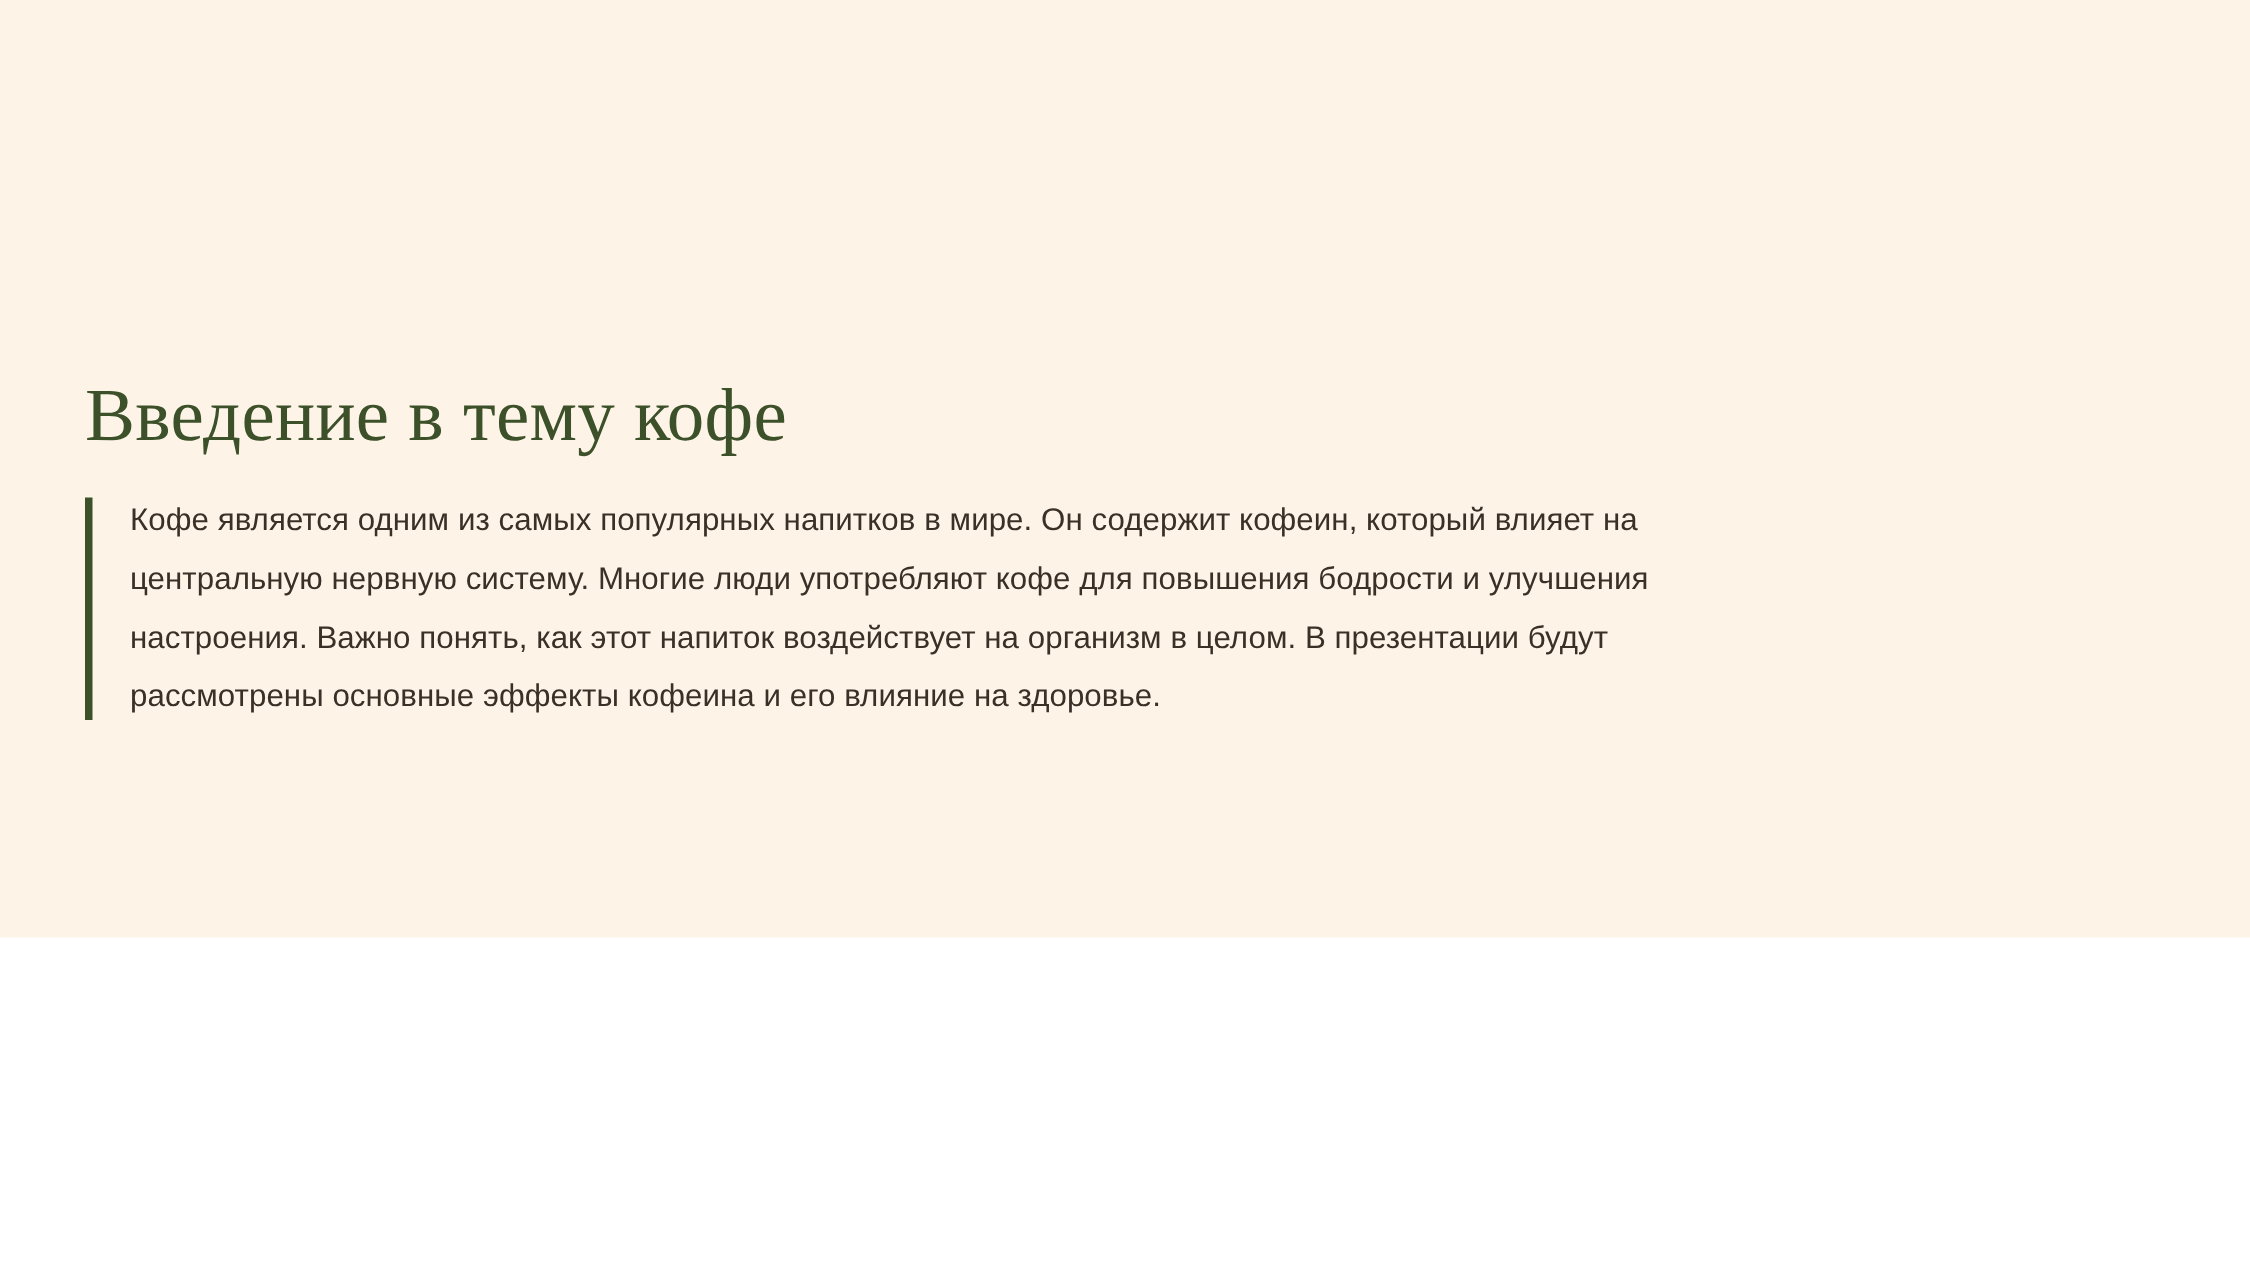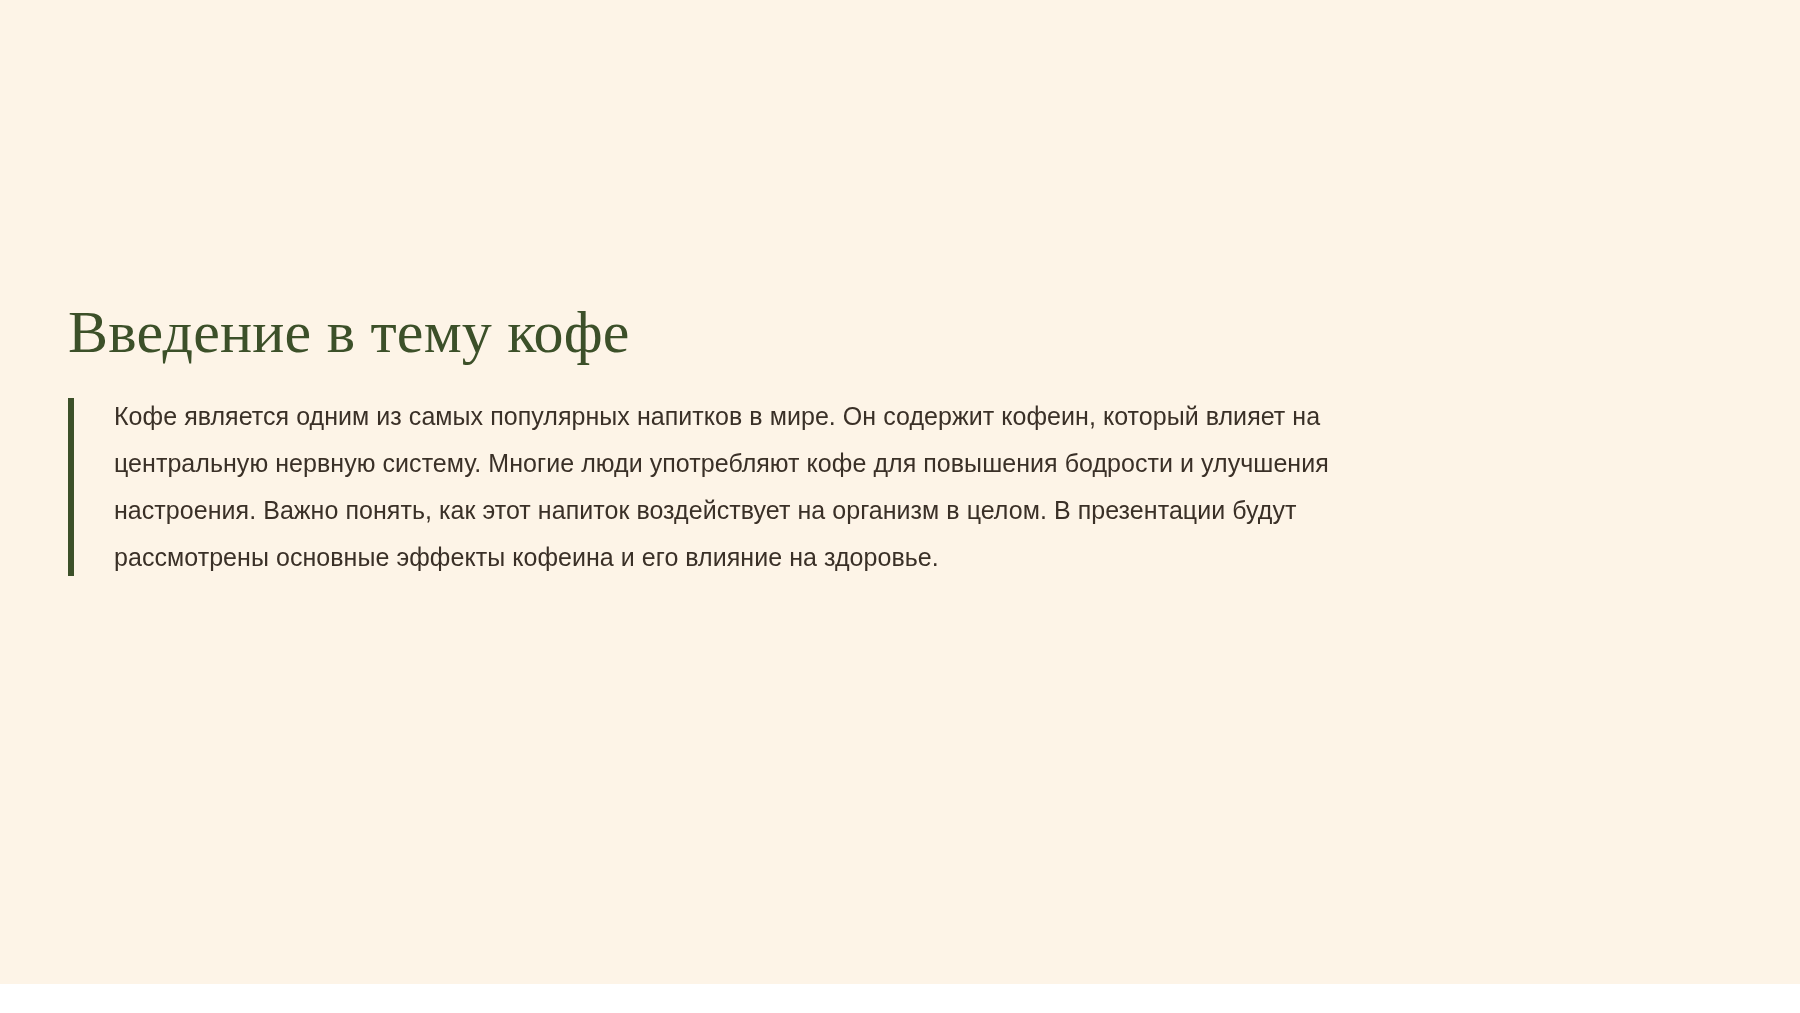--- a/index.html
+++ b/index.html
@@ -10,21 +10,21 @@
   body {
     width: 1800px;
     height: 1013px;
     overflow: hidden;
     font-family: "Liberation Sans", "DejaVu Sans", sans-serif;
   }
 
   #slide {
     position: relative;
     width: 1800px;
-    height: 984px;
+    height: 750px;
     background: #fdf4e7;
     box-sizing: border-box;
   }
 
   #content-block {
     position: absolute;
     left: 68px;
     top: 300px;
     width: 1400px;
   }
@@ -36,21 +36,21 @@
     line-height: 1.08;
     letter-spacing: 0.2px;
     color: #3c5029;
     margin: 0 0 28px 0;
     padding: 0;
     white-space: nowrap;
   }
 
   #body-wrap {
     position: relative;
-    padding-left: 46px;
+    padding-left: 36px;
   }
 
   #accent-bar {
     position: absolute;
     left: 0;
     top: 5px;
     bottom: 5px;
     width: 6px;
     background: #3c5029;
   }

